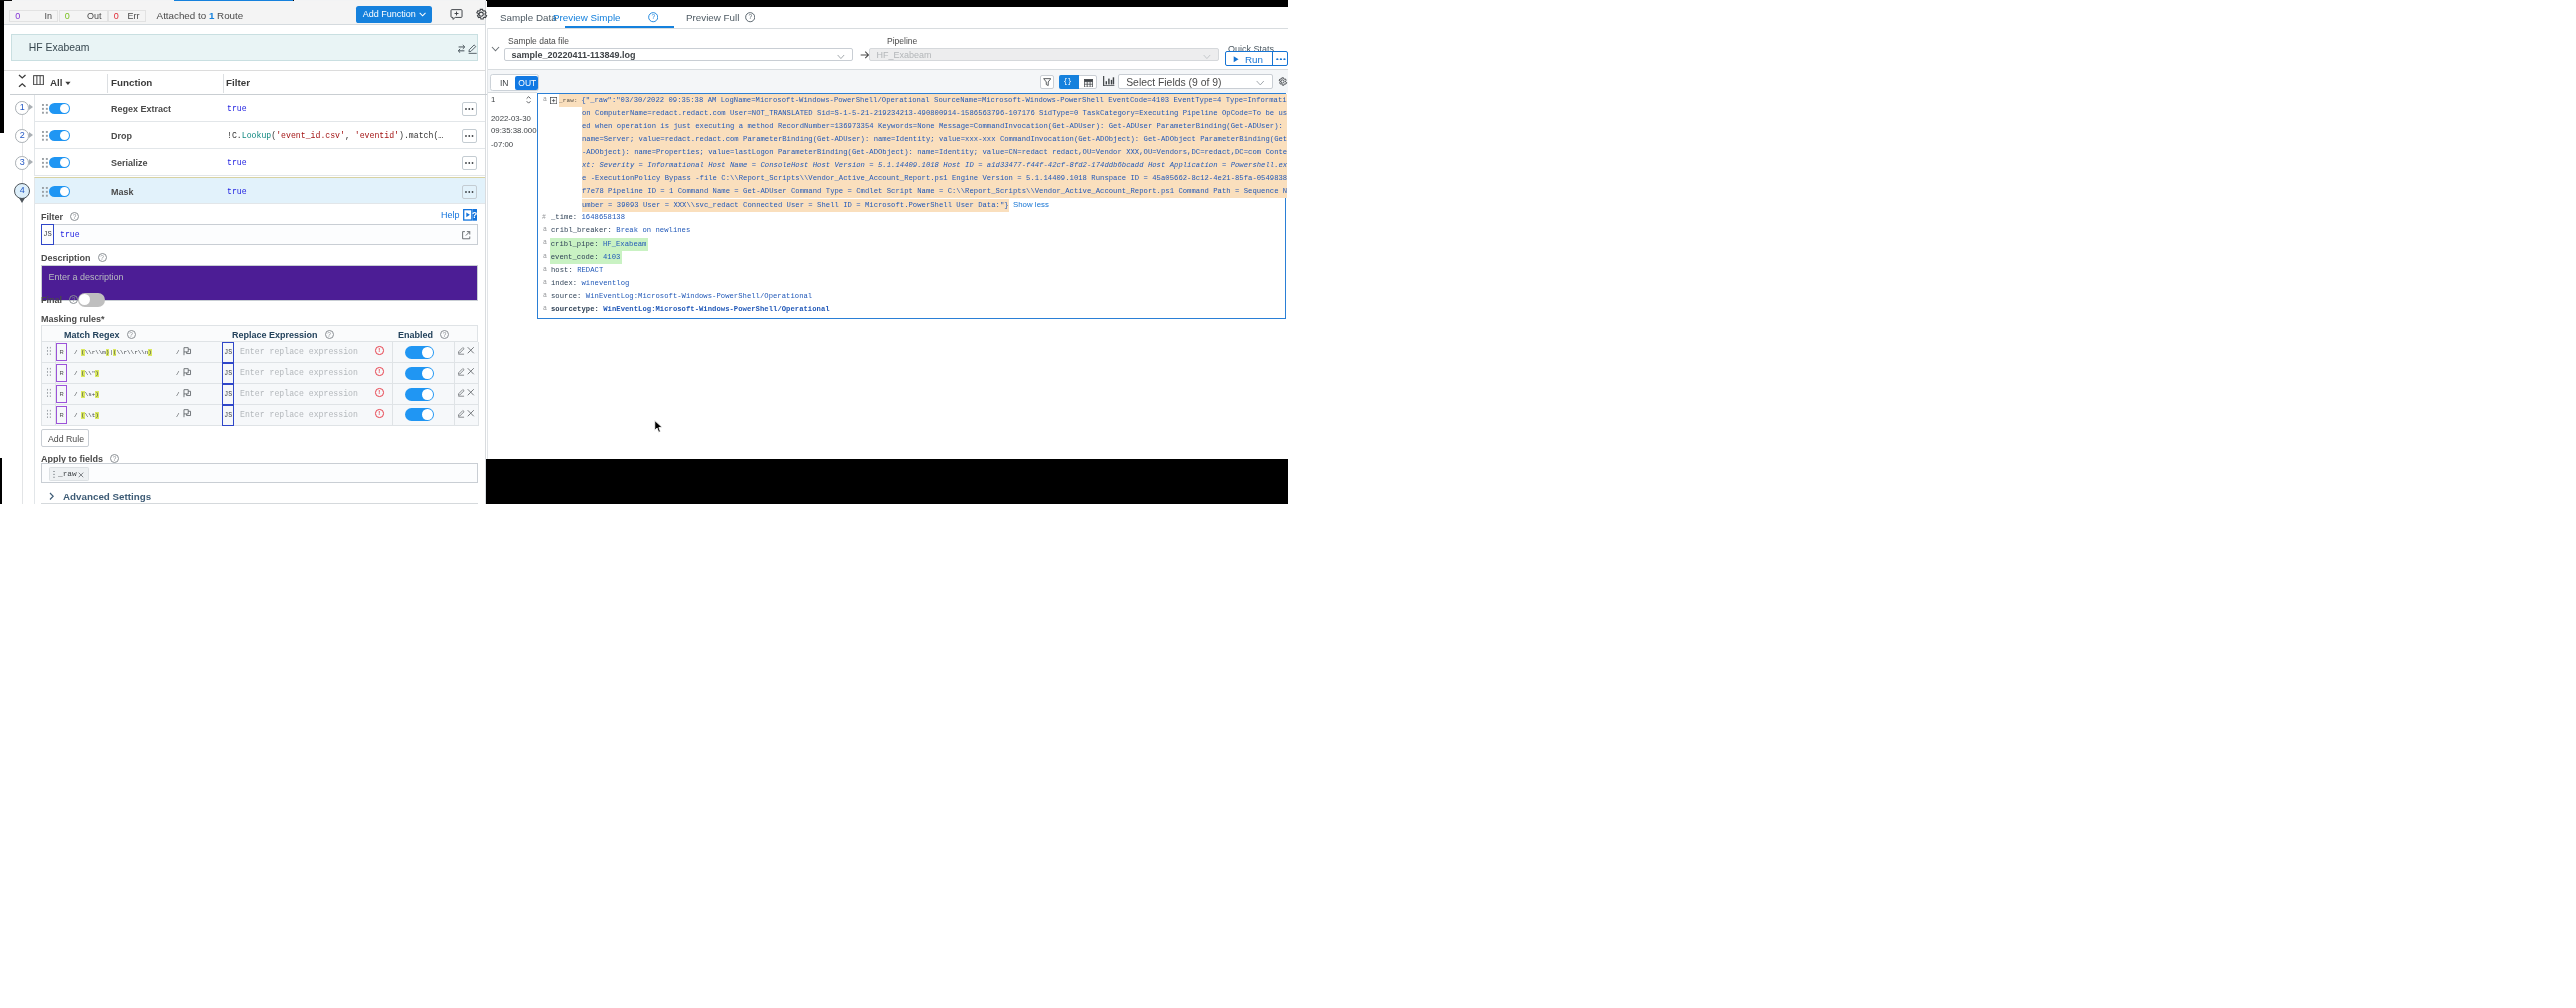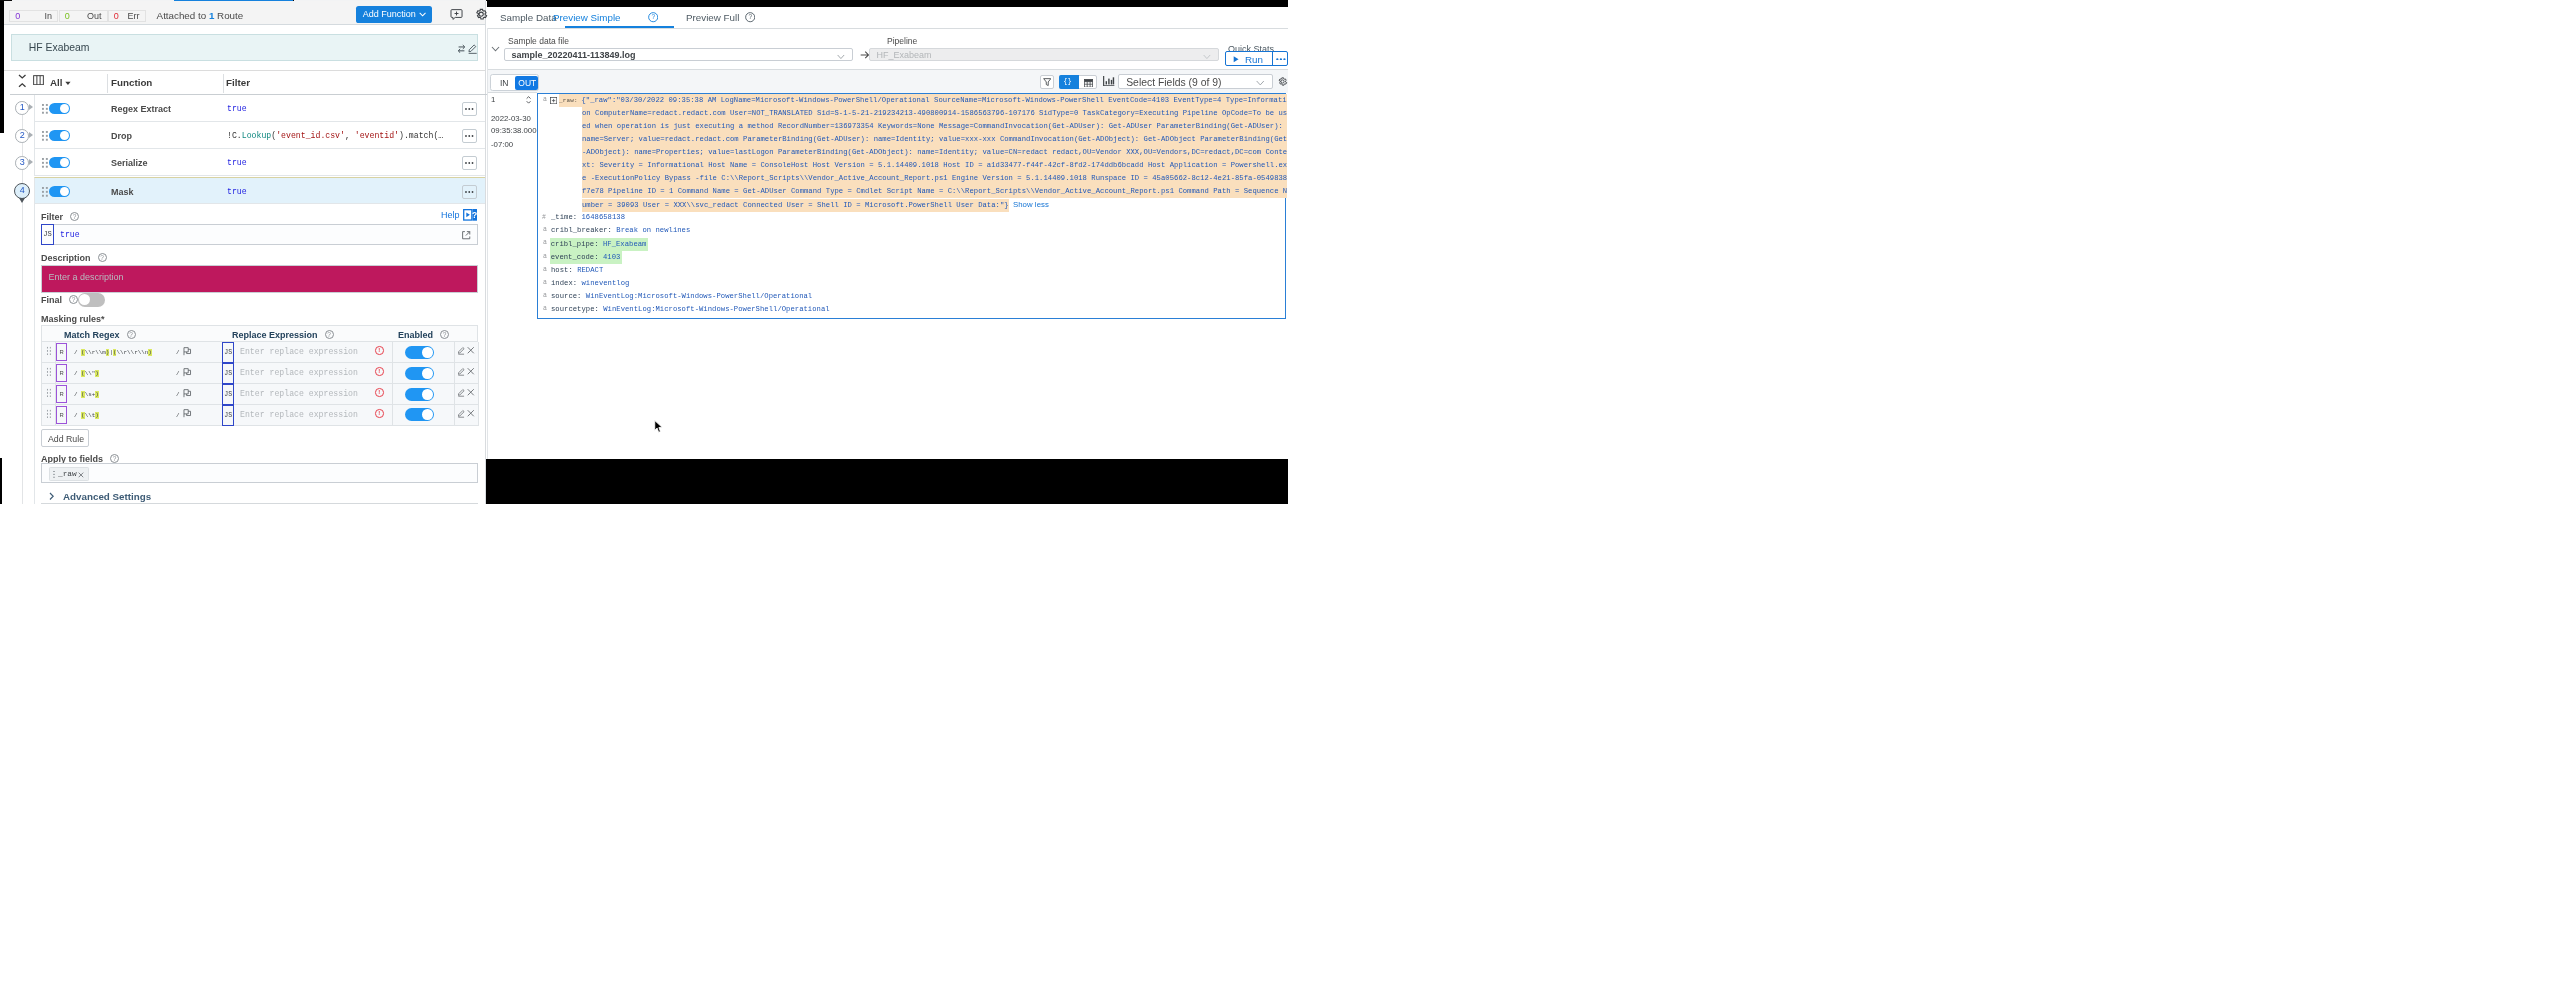--- a/index.html
+++ b/index.html
@@ -236,21 +236,21 @@
     </svg>
   <div class="abs" style="left:41px;top:224px;width:437px;height:21px;border:0.7px solid #c9ced4;background:#fcfdfe;">
     <div style="position:absolute;left:-0.7px;top:-0.7px;width:12.4px;height:21px;border:1px solid #2f46c8;color:#3f4347;font-size:7.2px;text-align:center;line-height:19px;font-family:'Liberation Mono',monospace;">JS</div>
     <span class="mono" style="position:absolute;left:18px;top:4.6px;font-size:8.2px;color:#1d1de0;">true</span>
     <svg style="position:absolute;right:5.9px;top:5.2px;" width="10.4" height="10.4" viewBox="0 0 16 16">
         <path d="M6 2.5 H2.5 V13.5 H13.5 V10" fill="none" stroke="#5f6368" stroke-width="1.4"></path>
         <path d="M9 2.5 H13.5 V7 M13.5 2.5 L7.5 8.5" fill="none" stroke="#5f6368" stroke-width="1.4"></path>
       </svg>
   </div>
   <span class="lab" style="left:41px;top:253px;">Description <span class="qm">?</span></span>
-  <div class="abs" style="left:41px;top:265px;width:437px;height:28px;border:0.7px solid #c9ced4;background:#be185d;">
+  <div class="abs" style="left:41px;top:265px;width:437px;height:36px;border:0.7px solid #c9ced4;background:#4c1d95;">
     <span style="position:absolute;left:6.5px;top:5.9px;font-size:9px;color:#b8bcc0;">Enter a description</span>
   </div>
   <span class="lab" style="left:41px;top:295px;">Final <span class="qm">?</span></span>
   <div class="abs" style="left:78px;top:293px;width:27px;height:13.7px;border-radius:6.9px;background:#bfbfbf;">
     <div style="position:absolute;left:1.3px;top:1.3px;width:11px;height:11px;border-radius:50%;background:#fff;"></div>
   </div>
   <span class="lab" style="left:41px;top:314px;">Masking rules*</span>
 
   <div class="abs" style="left:41px;top:325px;width:437px;height:17.3px;background:#fafbfc;border:0.7px solid #dfe3e6;"></div>
   <span class="mt-hlab" style="left:64px;">Match Regex <span class="qm">?</span></span>
@@ -471,39 +471,39 @@
   <span class="etype" style="left:543px;top:96px;">a</span>
   <svg class="abs" style="left:550px;top:97px;" width="7.2" height="7.2" viewBox="0 0 11 11">
       <rect x="0.6" y="0.6" width="9.8" height="9.8" fill="#fff" stroke="#3f4347" stroke-width="1.1"></rect>
       <path d="M5.5 2.9 V8.1 M2.9 5.5 H8.1" stroke="#3f4347" stroke-width="1.1"></path>
     </svg>
   <div class="evtext" style="left:559px;top:94px;height:13px;line-height:13px;"><span class="ebg"><span style="font-size:5.9px;color:#514b42;letter-spacing:0.2px;">_raw:&nbsp;</span><span class="eval">{"_raw":"03/30/2022 09:35:38 AM LogName=Microsoft-Windows-PowerShell/Operational SourceName=Microsoft-Windows-PowerShell EventCode=4103 EventType=4 Type=Informati</span></span></div>
   <div class="evtext eval" style="left:582px;top:107px;height:13px;line-height:13px;"><span class="ebg">on ComputerName=redact.redact.com User=NOT_TRANSLATED Sid=S-1-5-21-219234213-490800914-1586563796-107176 SidType=0 TaskCategory=Executing Pipeline OpCode=To be us</span></div>
   <div class="evtext eval" style="left:582px;top:120px;height:13px;line-height:13px;"><span class="ebg">ed when operation is just executing a method RecordNumber=136973354 Keywords=None Message=CommandInvocation(Get-ADUser): Get-ADUser ParameterBinding(Get-ADUser):&nbsp;</span></div>
   <div class="evtext eval" style="left:582px;top:133px;height:13px;line-height:13px;"><span class="ebg">name=Server; value=redact.redact.com ParameterBinding(Get-ADUser): name=Identity; value=xxx-xxx CommandInvocation(Get-ADObject): Get-ADObject ParameterBinding(Get</span></div>
   <div class="evtext eval" style="left:582px;top:146px;height:13px;line-height:13px;"><span class="ebg">-ADObject): name=Properties; value=lastLogon ParameterBinding(Get-ADObject): name=Identity; value=CN=redact redact,OU=Vendor XXX,OU=Vendors,DC=redact,DC=com Conte</span></div>
-  <div class="evtext eval" style="left:582px;top:159px;height:13px;line-height:13px;"><span class="ebg">xt: Severity = Informational Host Name = ConsoleHost Host Version = 5.1.14409.1018 Host ID = a1d33477-f44f-42cf-8fd2-174ddb6bcadd Host Application = Powershell.ex</span></div>
+  <div class="evtext eval" style="left:582px;top:159px;height:13px;line-height:13px;font-style:italic;"><span class="ebg">xt: Severity = Informational Host Name = ConsoleHost Host Version = 5.1.14409.1018 Host ID = a1d33477-f44f-42cf-8fd2-174ddb6bcadd Host Application = Powershell.ex</span></div>
   <div class="evtext eval" style="left:582px;top:172px;height:13px;line-height:13px;"><span class="ebg">e -ExecutionPolicy Bypass -file C:\\Report_Scripts\\Vendor_Active_Account_Report.ps1 Engine Version = 5.1.14409.1018 Runspace ID = 45a05662-8c12-4e21-85fa-0549838</span></div>
   <div class="evtext eval" style="left:582px;top:185px;height:13px;line-height:13px;"><span class="ebg">f7e78 Pipeline ID = 1 Command Name = Get-ADUser Command Type = Cmdlet Script Name = C:\\Report_Scripts\\Vendor_Active_Account_Report.ps1 Command Path = Sequence N</span></div>
   <div class="evtext eval" style="left:582px;top:198px;height:13px;line-height:13px;"><span class="ebg">umber = 39093 User = XXX\\svc_redact Connected User = Shell ID = Microsoft.PowerShell User Data:"}</span> <span style="font-family:'Liberation Sans',sans-serif;font-size:7.8px;color:#1574d4;">Show less</span></div>
 
   <span class="etype" style="left:542px;top:214px;">#</span>
   <div class="evtext" style="left:551px;top:211px;height:13px;line-height:13px;"><span class="ekey">_time:&nbsp;</span><span class="eval">1648658138</span></div>
   <span class="etype" style="left:543px;top:226px;">a</span>
   <div class="evtext" style="left:551px;top:224px;height:13px;line-height:13px;"><span class="ekey">cribl_breaker:&nbsp;</span><span class="eval">Break on newlines</span></div>
   <span class="etype" style="left:543px;top:239px;">a</span>
   <div class="evtext" style="left:550px;top:238px;height:13px;line-height:13px;"><span class="gbg" style="padding:0 1.3px 0 0.7px;"><span class="ekey">cribl_pipe:&nbsp;</span><span class="eval">HF_Exabeam</span></span></div>
   <span class="etype" style="left:543px;top:253px;">a</span>
   <div class="evtext" style="left:550px;top:251px;height:13px;line-height:13px;"><span class="gbg" style="padding:0 1.3px 0 0.7px;"><span class="ekey">event_code:&nbsp;</span><span class="eval">4103</span></span></div>
   <span class="etype" style="left:543px;top:266px;">a</span>
   <div class="evtext" style="left:551px;top:264px;height:13px;line-height:13px;"><span class="ekey">host:&nbsp;</span><span class="eval">REDACT</span></div>
   <span class="etype" style="left:543px;top:279px;">a</span>
   <div class="evtext" style="left:551px;top:277px;height:13px;line-height:13px;"><span class="ekey">index:&nbsp;</span><span class="eval">wineventlog</span></div>
   <span class="etype" style="left:543px;top:292px;">a</span>
   <div class="evtext" style="left:551px;top:290px;height:13px;line-height:13px;"><span class="ekey">source:&nbsp;</span><span class="eval">WinEventLog:Microsoft-Windows-PowerShell/Operational</span></div>
   <span class="etype" style="left:543px;top:305px;">a</span>
-  <div class="evtext" style="left:551px;top:303px;height:13px;line-height:13px;"><span class="ekey">sourcetype:&nbsp;</span><span class="eval">WinEventLog:Microsoft-Windows-PowerShell/Operational</span></div>
+  <div class="evtext" style="left:551px;top:303px;height:13px;line-height:13px;font-weight:bold;"><span class="ekey">sourcetype:&nbsp;</span><span class="eval">WinEventLog:Microsoft-Windows-PowerShell/Operational</span></div>
 
   <svg class="abs" style="left:654px;top:420px;z-index:9;" width="9" height="13.7" viewBox="0 0 14 21">
       <path d="M1.2 0.8 L1.2 15.8 L4.9 12.4 L7.2 19 L10 17.9 L7.6 11.5 L12.6 11.2 Z" fill="#000" stroke="#fff" stroke-width="1.3" stroke-linejoin="round"></path>
     </svg>
 </div>
 
 
 </body></html>

